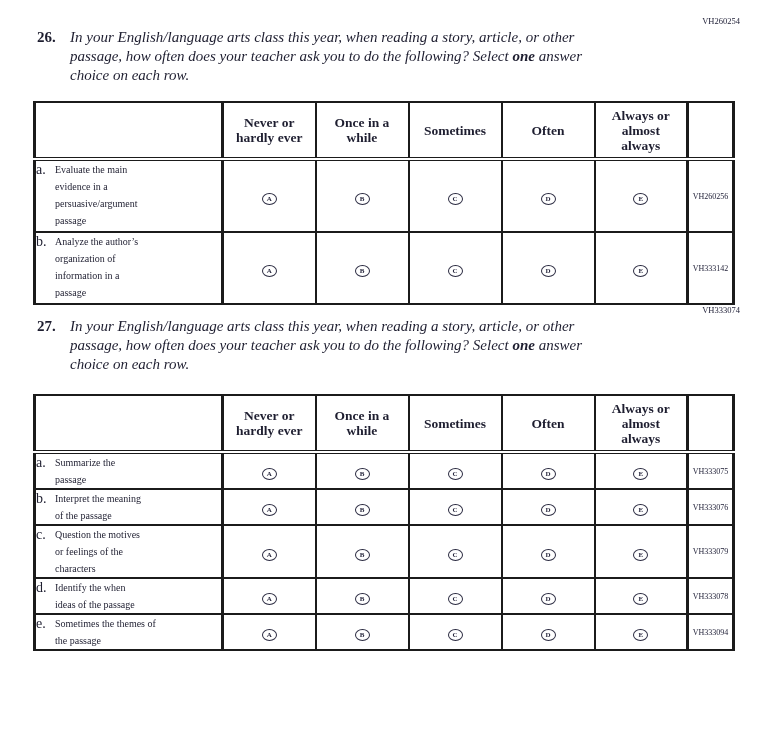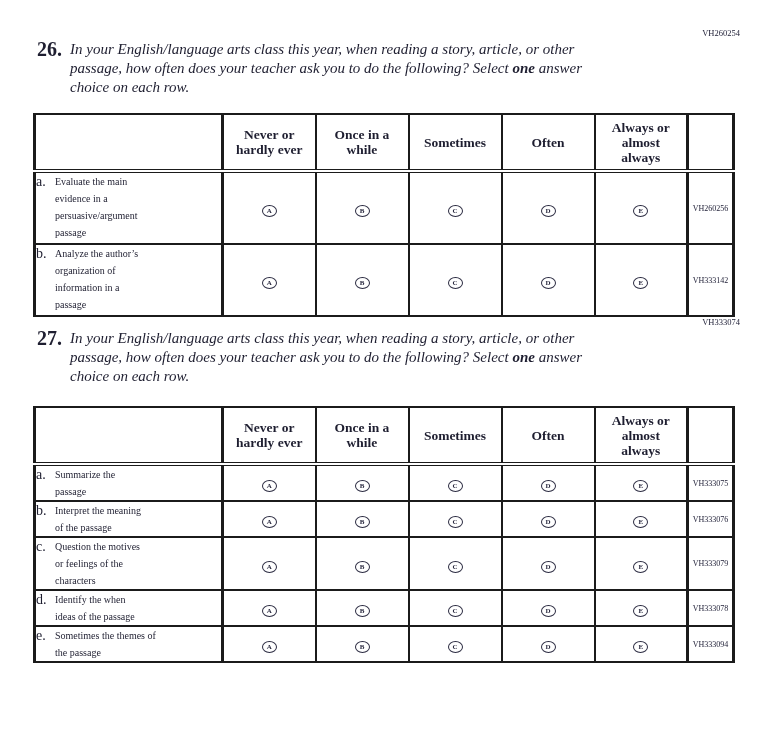--- a/index.html
+++ b/index.html
@@ -17,32 +17,32 @@
     overflow: hidden;
   }
   .question { position: relative; }
   .qcode {
     text-align: right;
     padding-right: 19px;
     font-size: 8.5px;
     color: #23233a;
     line-height: 10px;
   }
-  .q26 .qcode { padding-top: 28px; }
+  .q26 .qcode { padding-top: 16px; }
   .q27 .qcode { }
   .qhead {
     display: flex;
     margin-left: 37px;
     margin-top: 2px;
   }
   .qnum {
     width: 33px;
     flex: 0 0 33px;
     font-weight: bold;
-    font-size: 20px;
+    font-size: 15px;
     line-height: 19px;
   }
   .qbody {
     margin: 0;
     width: 560px;
     font-size: 15px;
     line-height: 19px;
     white-space: pre-line;
     font-style: italic;
   }

